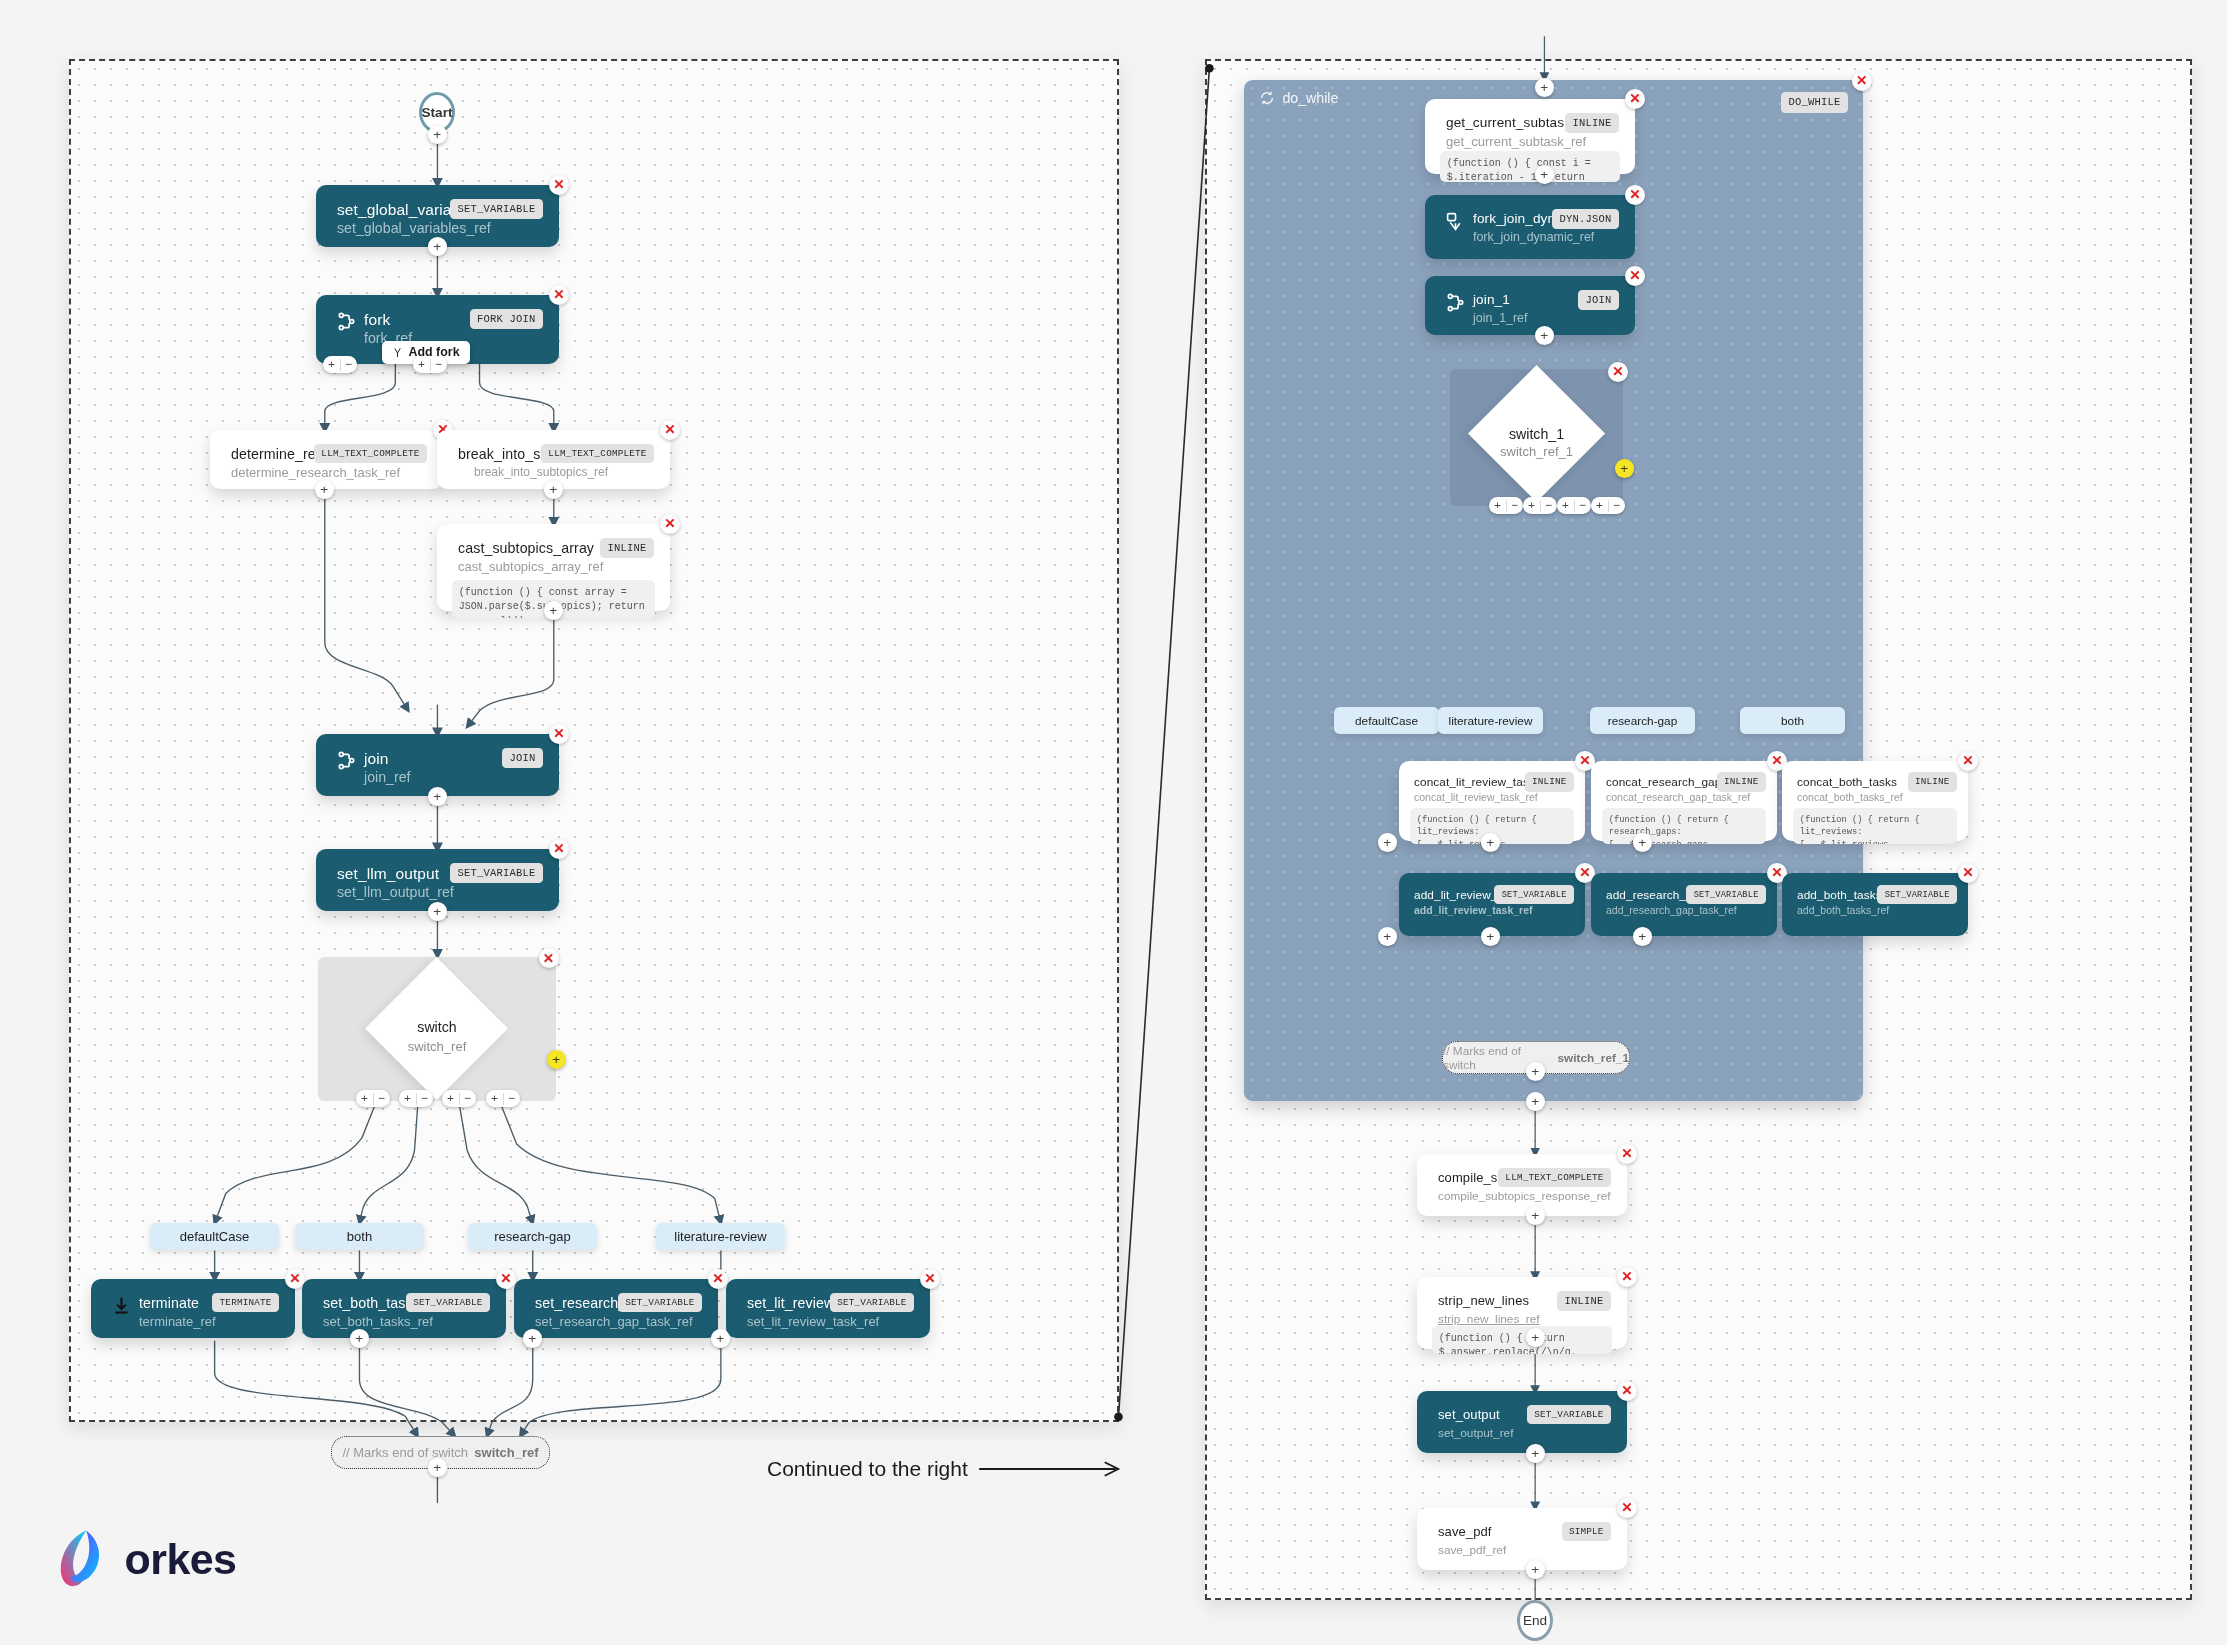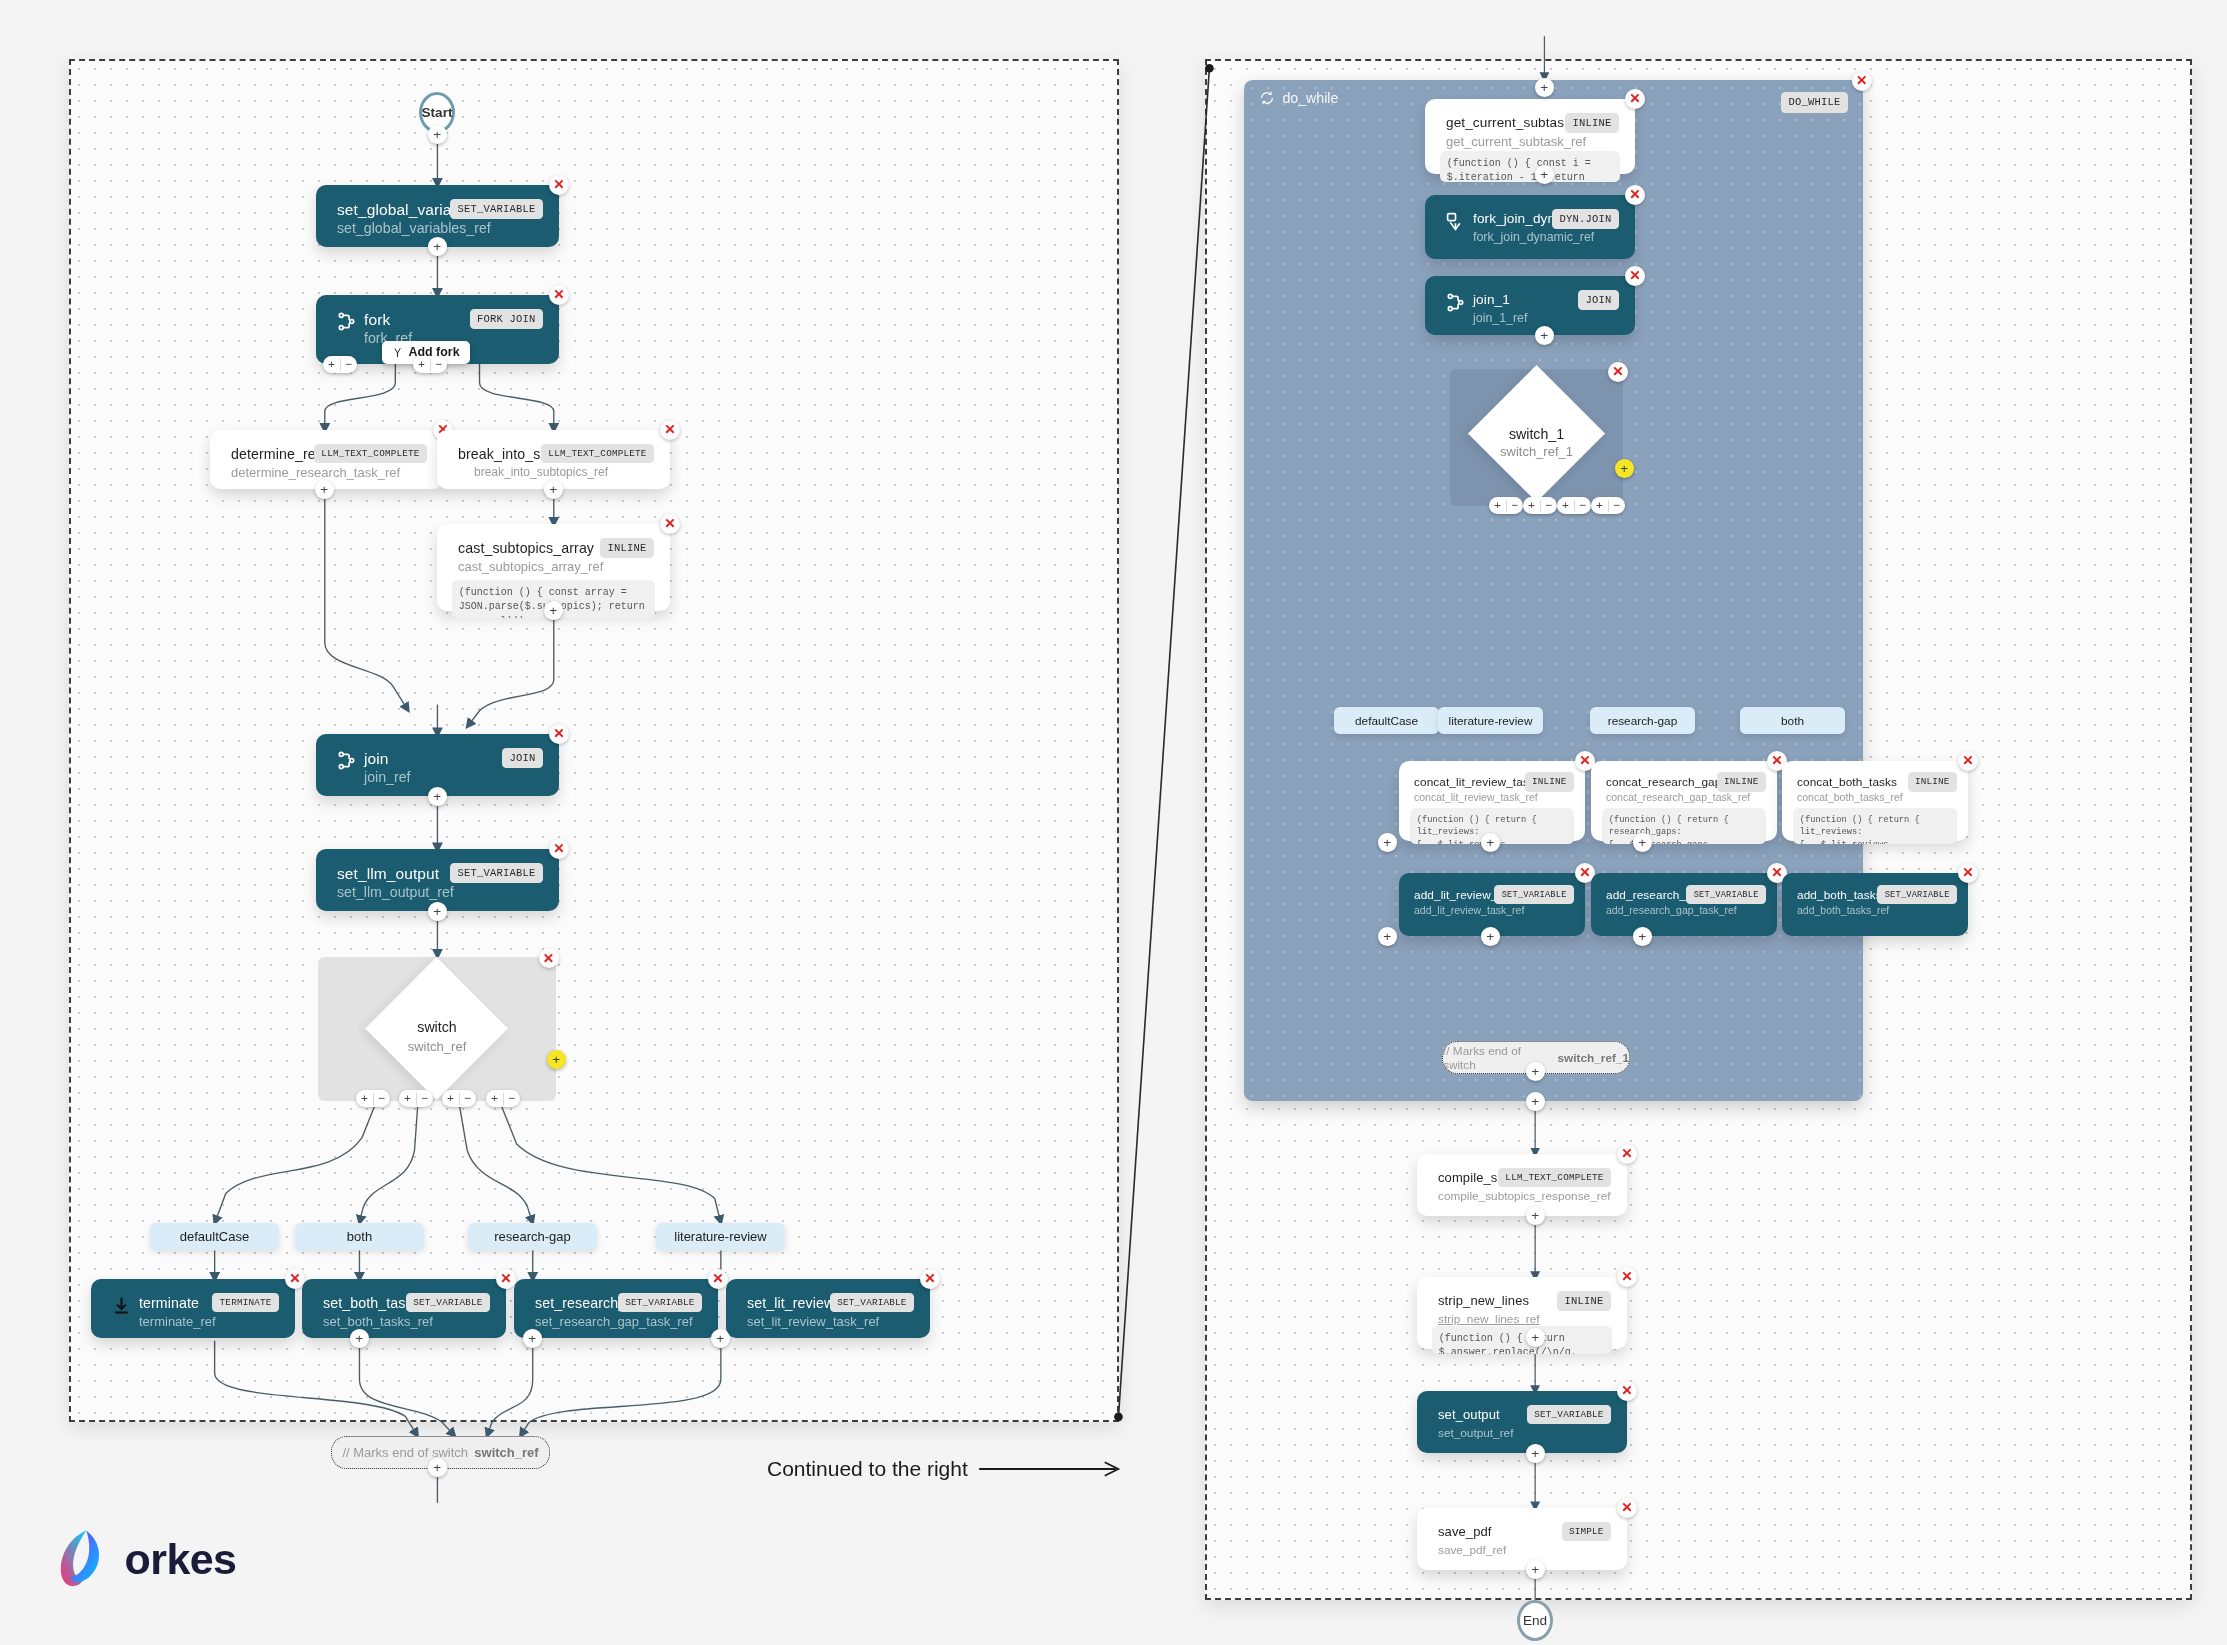--- a/index.html
+++ b/index.html
@@ -435,21 +435,21 @@
 
   <div class="node teal has-icon" style="left:218px;top:134px;width:210px;height:64px;">
     <div class="closebtn">✕</div>
     <svg class="icon" viewBox="0 0 24 24" fill="none" stroke="#fff" stroke-width="1.9">
       <rect x="3" y="3" width="9" height="8" rx="1.5"></rect>
         <path d="M6 13 L12 21 L17 14"></path>
         <path d="M12 21 L12 14"></path>
     </svg>
     <div class="title" style="font-size:13.6px;">fork_join_dynamic</div>
     <div class="ref" style="font-size:12.4px;">fork_join_dynamic_ref</div>
-    <div class="badge">DYN.JOIN</div>
+    <div class="badge">DYN.JSON</div>
   </div>
 
   <div class="node teal has-icon" style="left:218px;top:215px;width:210px;height:59px;">
     <div class="closebtn">✕</div>
     <svg class="icon" viewBox="0 0 24 24" fill="none" stroke="#fff" stroke-width="1.9">
       <circle cx="6" cy="5" r="2.2"></circle>
         <circle cx="6" cy="19" r="2.2"></circle>
         <circle cx="18" cy="12" r="2.2"></circle>
       <path d="M8.2 5 H13 a2 2 0 0 1 2 2 v3.2"></path>
         <path d="M8.2 19 H13 a2 2 0 0 0 2 -2 v-3.2"></path>
@@ -521,21 +521,21 @@
     <div class="title" style="font-size:11.8px;left:15px;top:13.6px;">concat_both_tasks</div>
     <div class="ref" style="font-size:10.5px;left:15px;top:30px;">concat_both_tasks_ref</div>
     <div class="badge" style="font-size:9.3px;right:11px;top:11px;">INLINE</div>
     <div class="code" style="left:11px;right:11px;top:47px;height:25px;font-size:8.7px;">(function () { return { lit_reviews: [...$.lit_reviews, $.new_lit_review], research_gaps: [...$.research_gaps</div>
   </div>
   <div class="plus" style="left:426px;top:772px;">+</div>
 
   <div class="node teal" style="left:192px;top:812px;width:186px;height:63px;">
     <div class="closebtn">✕</div>
     <div class="title" style="font-size:11.8px;left:15px;top:15px;">add_lit_review_task</div>
-    <div class="ref" style="font-size:10.5px;left:15px;top:31px;">add_lit_review_task_ref</div>
+    <div class="ref" style="font-size:10.5px;left:15px;top:31px;font-weight:bold;">add_lit_review_task_ref</div>
     <div class="badge" style="font-size:8.7px;right:11px;top:12.4px;">SET_VARIABLE</div>
   </div>
   <div class="plus" style="left:171px;top:866px;">+</div>
 
   <div class="node teal" style="left:384px;top:812px;width:186px;height:63px;">
     <div class="closebtn">✕</div>
     <div class="title" style="font-size:11.8px;left:15px;top:15px;">add_research_gap_task</div>
     <div class="ref" style="font-size:10.5px;left:15px;top:31px;">add_research_gap_task_ref</div>
     <div class="badge" style="font-size:8.7px;right:11px;top:12.4px;">SET_VARIABLE</div>
   </div>

